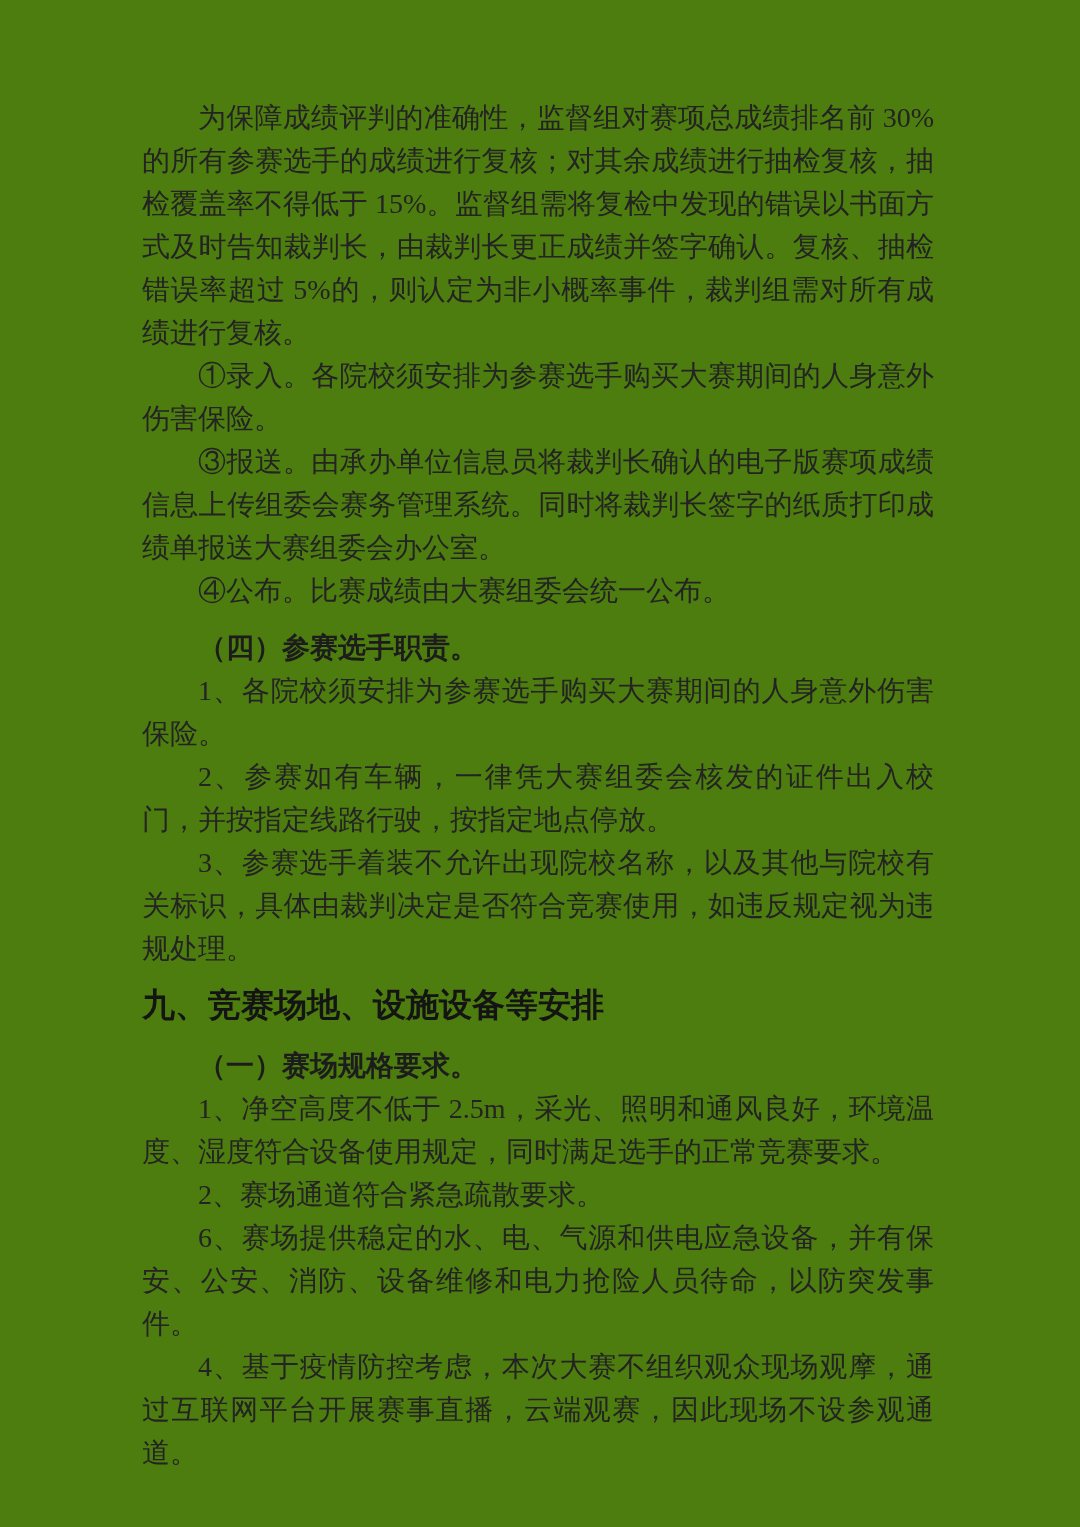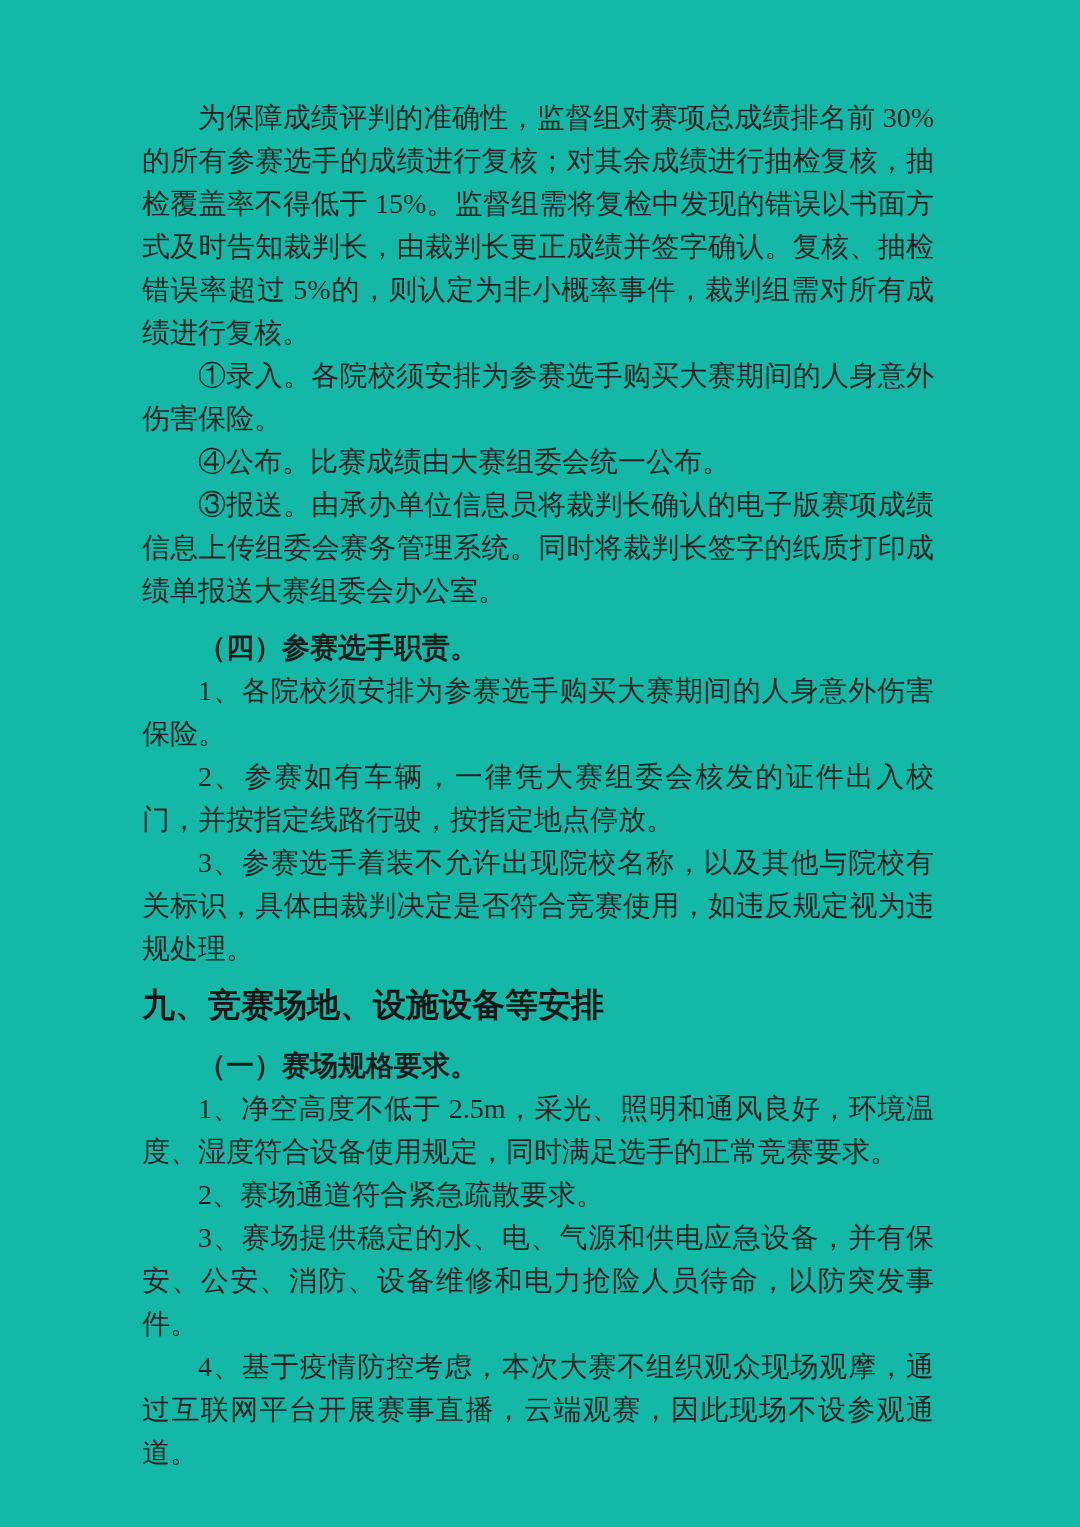--- a/index.html
+++ b/index.html
@@ -5,21 +5,21 @@
   html, body {
     margin: 0;
     padding: 0;
     background: #e9e9e9;
   }
   .page {
     position: relative;
     width: 1080px;
     height: 1527px;
     margin: 0 auto;
-    background: #14b8a6;
+    background: #4d7c0f;
     overflow: hidden;
     box-sizing: border-box;
   }
   .content {
     padding: 96px 146px 0 142px;
   }
   p {
     margin: 0;
     color: #232323;
     font-family: "Liberation Serif", "DejaVu Serif", serif;
@@ -44,27 +44,27 @@
     color: #141414;
   }
 </style>
 </head>
 <body>
 
 <div class="page">
   <div class="content">
     <p class="body">为保障成绩评判的准确性，监督组对赛项总成绩排名前 30%的所有参赛选手的成绩进行复核；对其余成绩进行抽检复核，抽检覆盖率不得低于 15%。监督组需将复检中发现的错误以书面方式及时告知裁判长，由裁判长更正成绩并签字确认。复核、抽检错误率超过 5%的，则认定为非小概率事件，裁判组需对所有成绩进行复核。</p>
     <p class="body">①录入。各院校须安排为参赛选手购买大赛期间的人身意外伤害保险。</p>
+    <p class="body">③报送。由承办单位信息员将裁判长确认的电子版赛项成绩信息上传组委会赛务管理系统。同时将裁判长签字的纸质打印成绩单报送大赛组委会办公室。</p>
     <p class="body">④公布。比赛成绩由大赛组委会统一公布。</p>
-    <p class="body">③报送。由承办单位信息员将裁判长确认的电子版赛项成绩信息上传组委会赛务管理系统。同时将裁判长签字的纸质打印成绩单报送大赛组委会办公室。</p>
     <p class="subheading">（四）参赛选手职责。</p>
     <p class="body">1、各院校须安排为参赛选手购买大赛期间的人身意外伤害保险。</p>
     <p class="body">2、参赛如有车辆，一律凭大赛组委会核发的证件出入校门，并按指定线路行驶，按指定地点停放。</p>
     <p class="body">3、参赛选手着装不允许出现院校名称，以及其他与院校有关标识，具体由裁判决定是否符合竞赛使用，如违反规定视为违规处理。</p>
     <p class="heading">九、竞赛场地、设施设备等安排</p>
     <p class="subheading">（一）赛场规格要求。</p>
     <p class="body">1、净空高度不低于 2.5m，采光、照明和通风良好，环境温度、湿度符合设备使用规定，同时满足选手的正常竞赛要求。</p>
     <p class="body">2、赛场通道符合紧急疏散要求。</p>
-    <p class="body">3、赛场提供稳定的水、电、气源和供电应急设备，并有保安、公安、消防、设备维修和电力抢险人员待命，以防突发事件。</p>
+    <p class="body">6、赛场提供稳定的水、电、气源和供电应急设备，并有保安、公安、消防、设备维修和电力抢险人员待命，以防突发事件。</p>
     <p class="body">4、基于疫情防控考虑，本次大赛不组织观众现场观摩，通过互联网平台开展赛事直播，云端观赛，因此现场不设参观通道。</p>
 
   </div>
 </div>
 
 </body></html>

